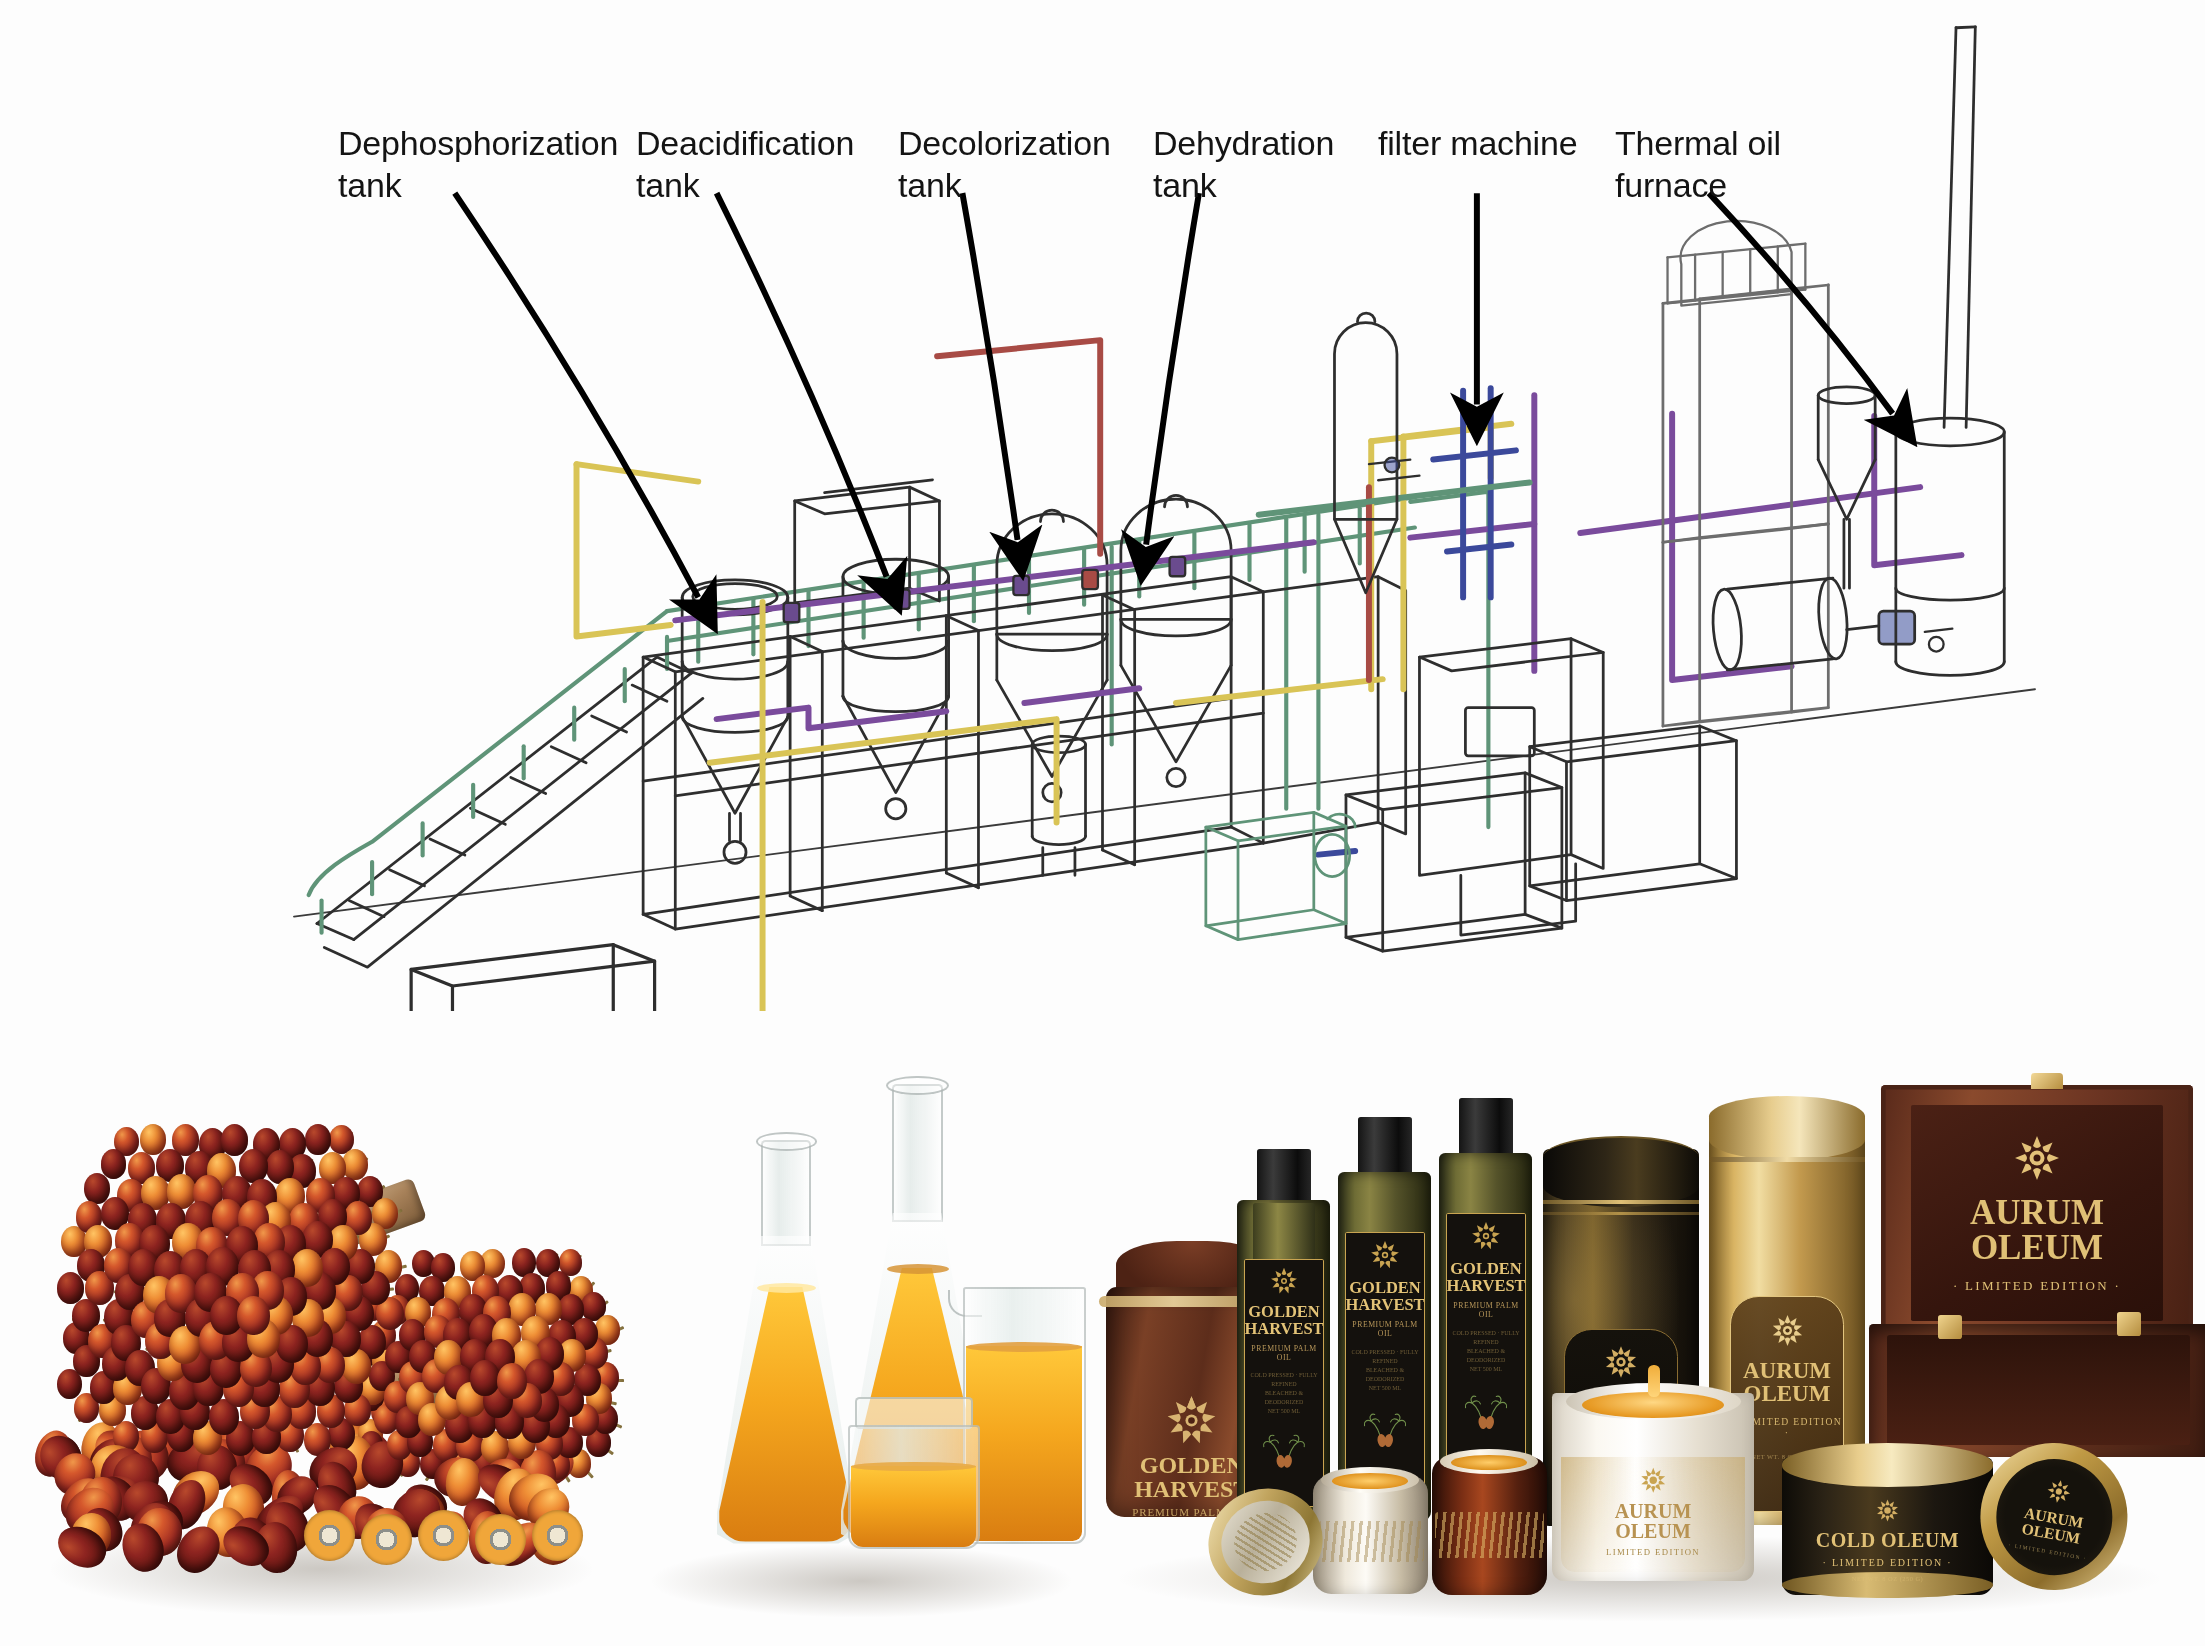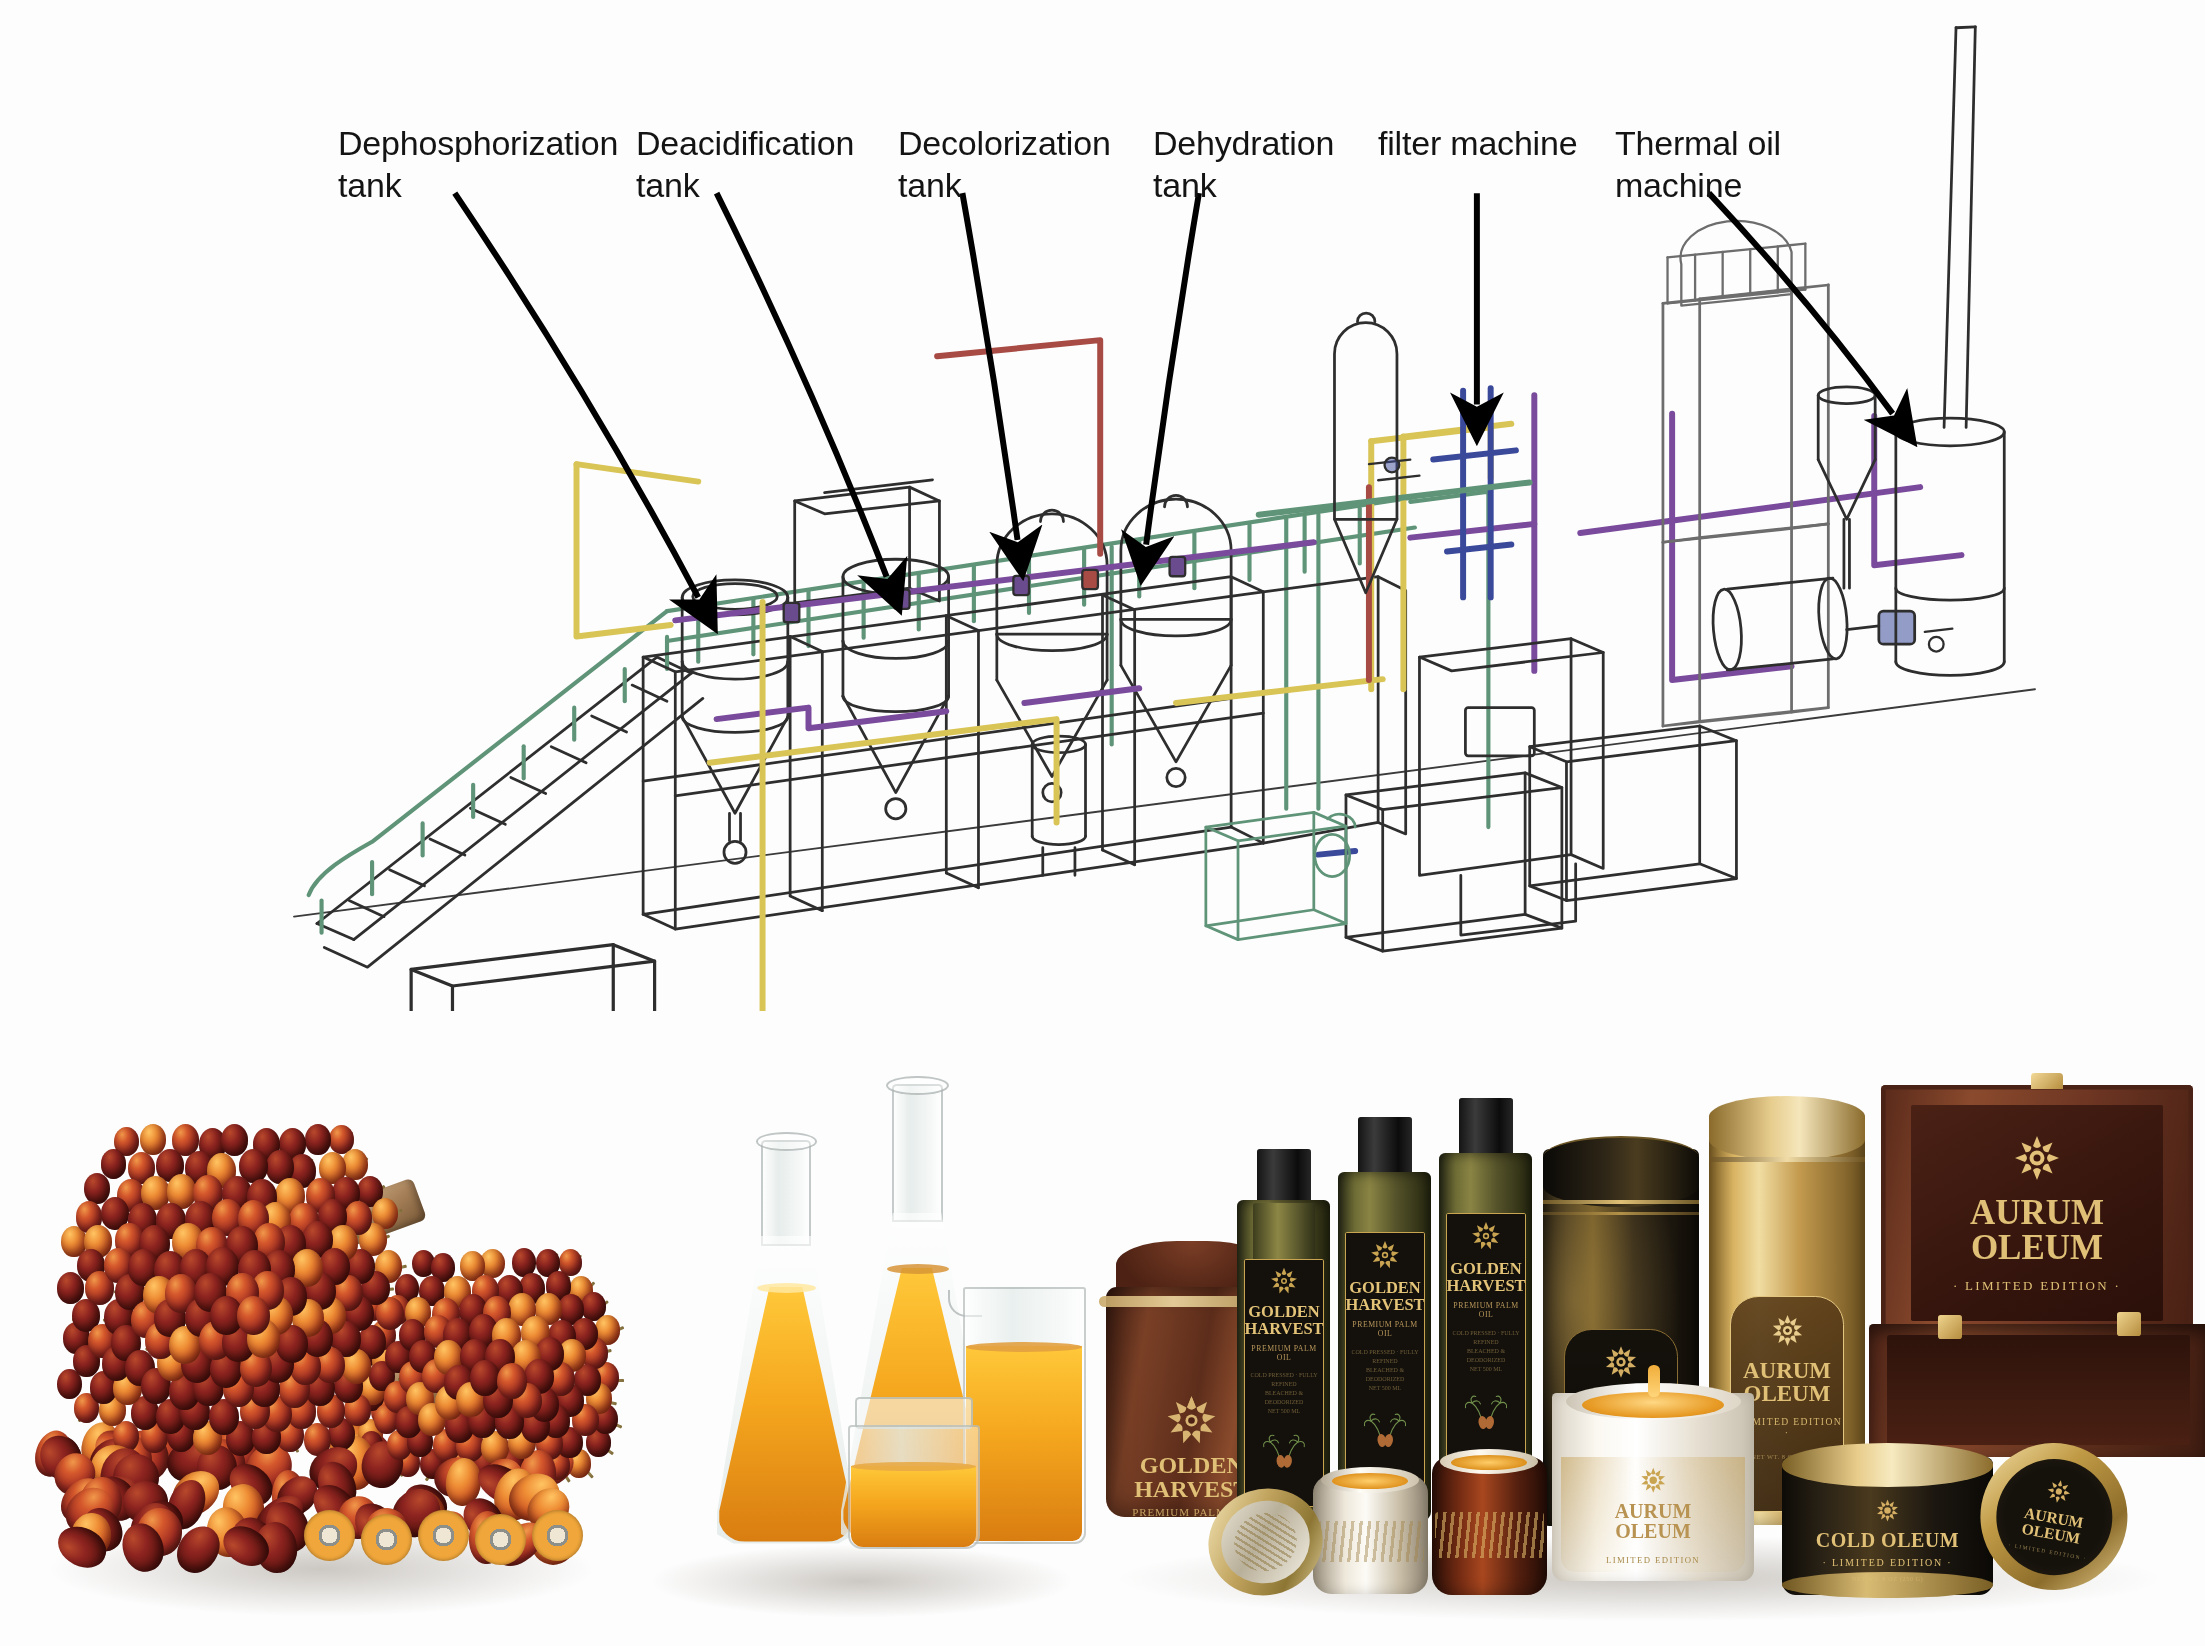--- a/index.html
+++ b/index.html
@@ -409,21 +409,21 @@
       <div class="lbl" style="left: 338px; top: 122px;">Dephosphorization
 tank</div>
       <div class="lbl" style="left: 636px; top: 122px;">Deacidification
 tank</div>
       <div class="lbl" style="left: 898px; top: 122px;">Decolorization
 tank</div>
       <div class="lbl" style="left: 1153px; top: 122px;">Dehydration
 tank</div>
       <div class="lbl" style="left: 1378px; top: 122px;">filter machine</div>
       <div class="lbl" style="left: 1615px; top: 122px;">Thermal oil
-machine</div>
+furnace</div>
     </div>
 
   <div id="photoband">
 
     <div style="position:absolute;left:27.6px;top:92px;width:611px;height:515px;">
       <div class="shadowblob" style="left:18.4px;top:427px;width:551px;height:96px;"></div>
 
       <div style="position:absolute;left:23px;top:27.6px;width:349px;height:317px;">
         <div class="stalk" style="left:257px;top:74px;width:115px;height:44px;transform:rotate(-20deg);"></div>
         <div id="bunch1">
@@ -1352,21 +1352,21 @@
               <path d="M50 6 L58 26 Q50 34 42 26 Z" transform="rotate(180 50 50)"></path>
               <path d="M50 6 L58 26 Q50 34 42 26 Z" transform="rotate(216 50 50)"></path>
               <path d="M50 6 L58 26 Q50 34 42 26 Z" transform="rotate(252 50 50)"></path>
               <path d="M50 6 L58 26 Q50 34 42 26 Z" transform="rotate(288 50 50)"></path>
               <path d="M50 6 L58 26 Q50 34 42 26 Z" transform="rotate(324 50 50)"></path>
               <circle cx="50" cy="50" r="13"></circle>
               </g>
           </svg>
           <div style="font-family:'Liberation Serif',serif;color:#b89352;font-size:20px;font-weight:700;line-height:1.02;margin-top:6.4px;">AURUM</div>
           <div style="font-family:'Liberation Serif',serif;color:#b89352;font-size:20px;font-weight:700;line-height:1.02;">OLEUM</div>
-          <div style="font-family:'Liberation Serif',serif;color:#a78948;font-size:8.7px;letter-spacing:1.4px;margin-top:13px;">LIMITED EDITION</div>
+          <div style="font-family:'Liberation Serif',serif;color:#a78948;font-size:8.7px;letter-spacing:1.4px;margin-top:5px;">LIMITED EDITION</div>
         </div>
       </div>
 
       <div style="position:absolute;left:689px;top:441px;width:211px;height:156px;">
         <div style="position:absolute;left:0;top:13.8px;width:211px;height:138px;border-radius:7.4px 7.4px 13.8px 13.8px;
              background:linear-gradient(90deg,#0d0b07,#2b2316 20%,#4a3a1e 42%,#1c1710 72%,#0b0906 100%);"></div>
         <div style="position:absolute;left:0;top:0;width:211px;height:44px;border-radius:50%/48%;
              background:linear-gradient(90deg,#7a5f25,#e8cd8c 36%,#f7eac0 52%,#8b6c2c 100%);"></div>
         <div style="position:absolute;left:0;top:129px;width:211px;height:26px;border-radius:50%/48%;
              background:linear-gradient(90deg,#6e5520,#d8bb73 40%,#7a5f25);"></div>

